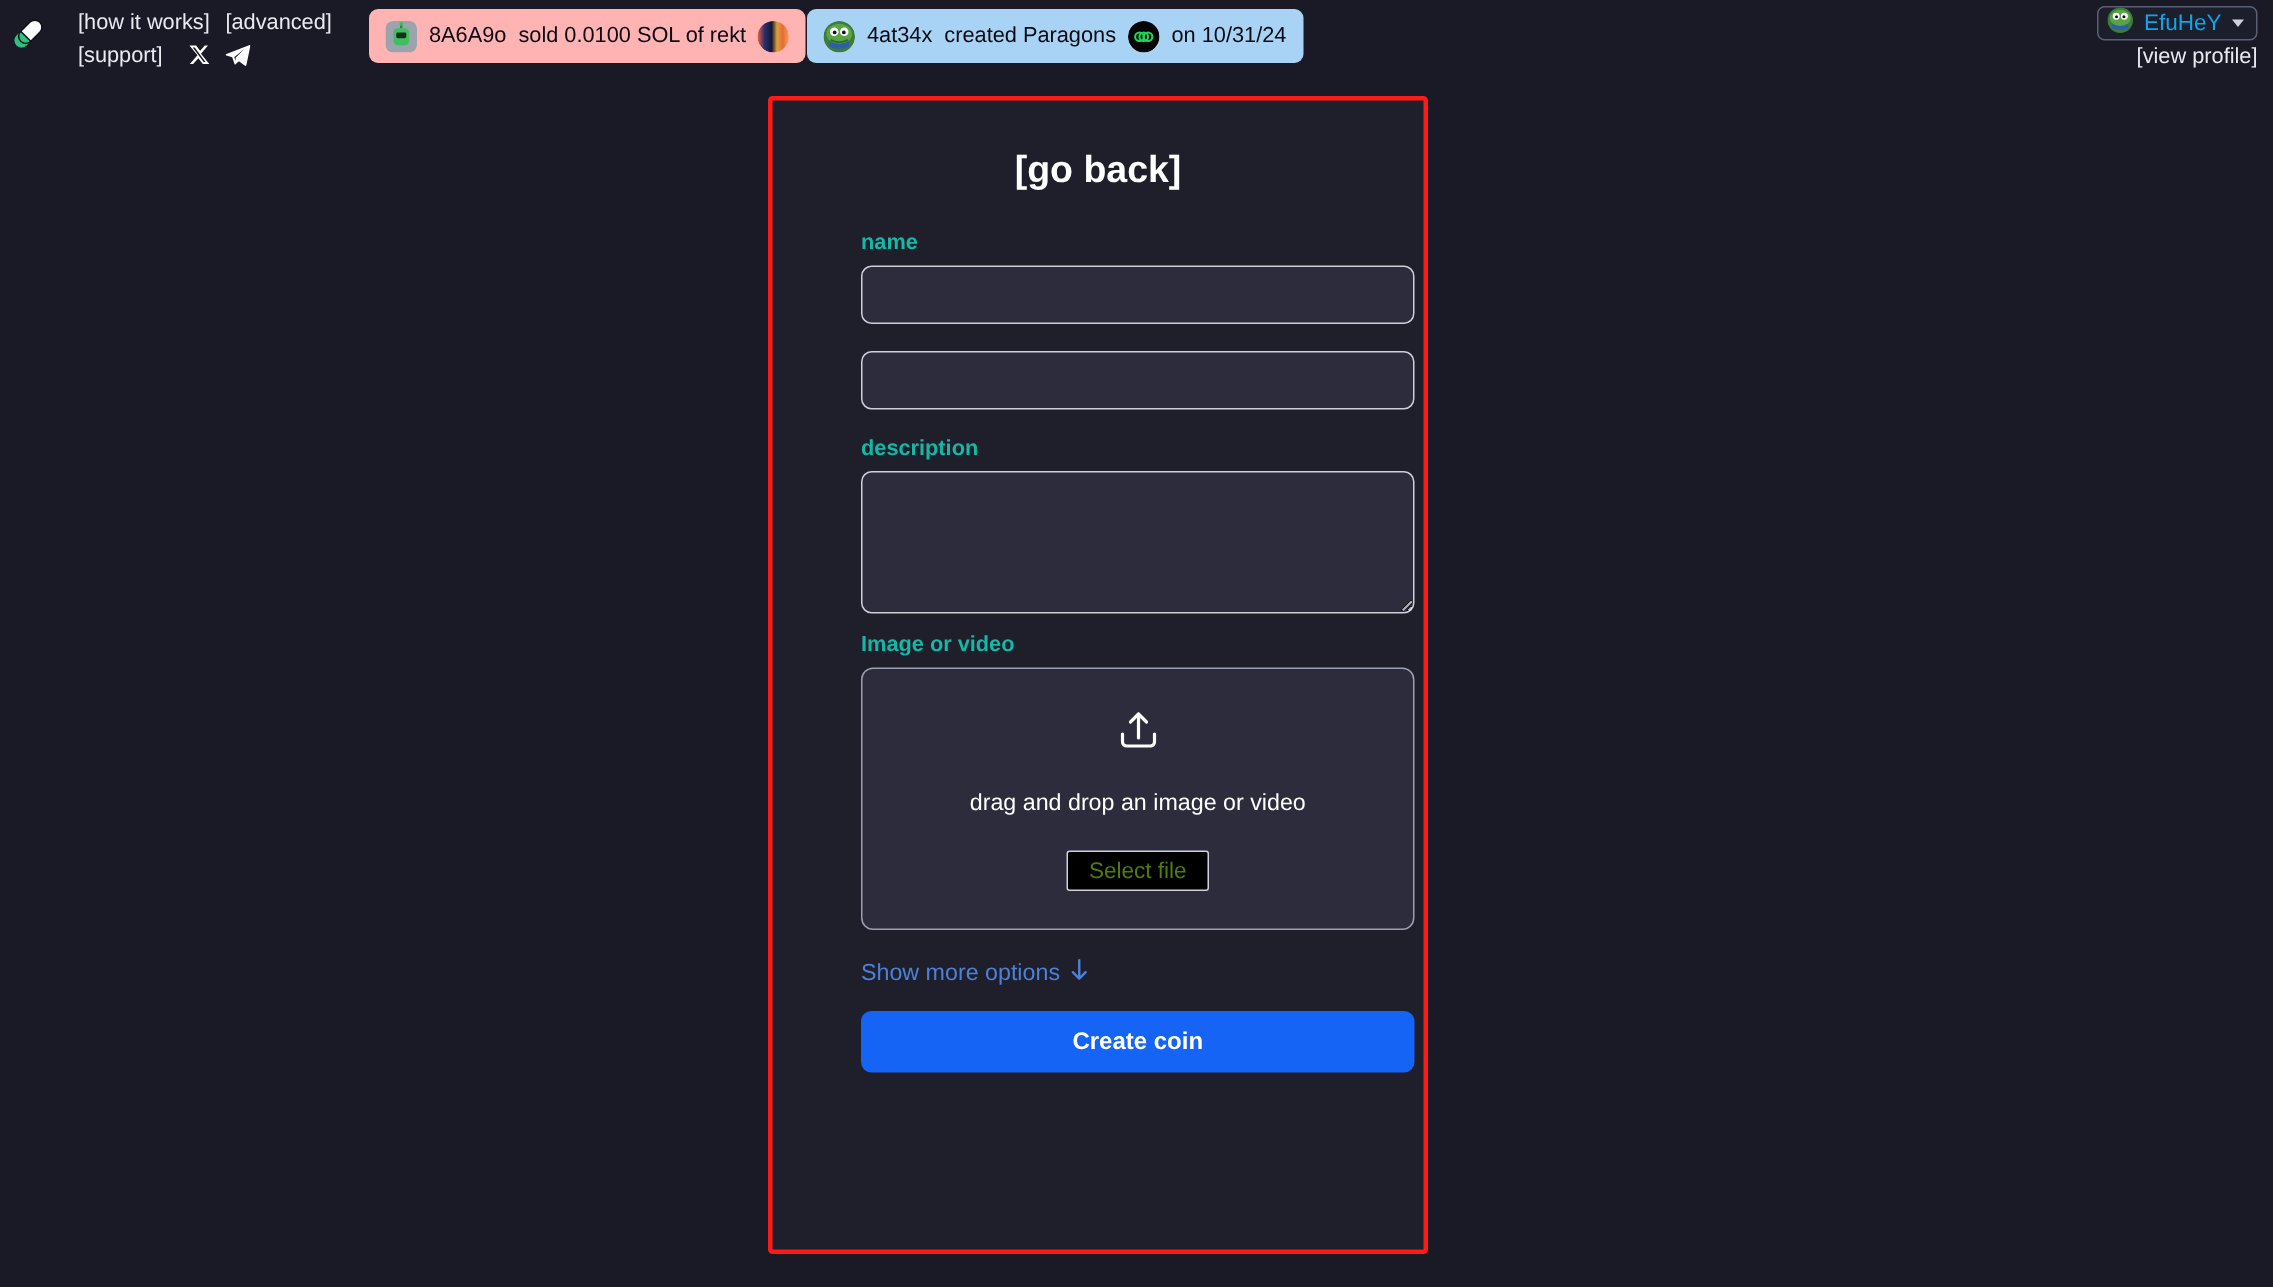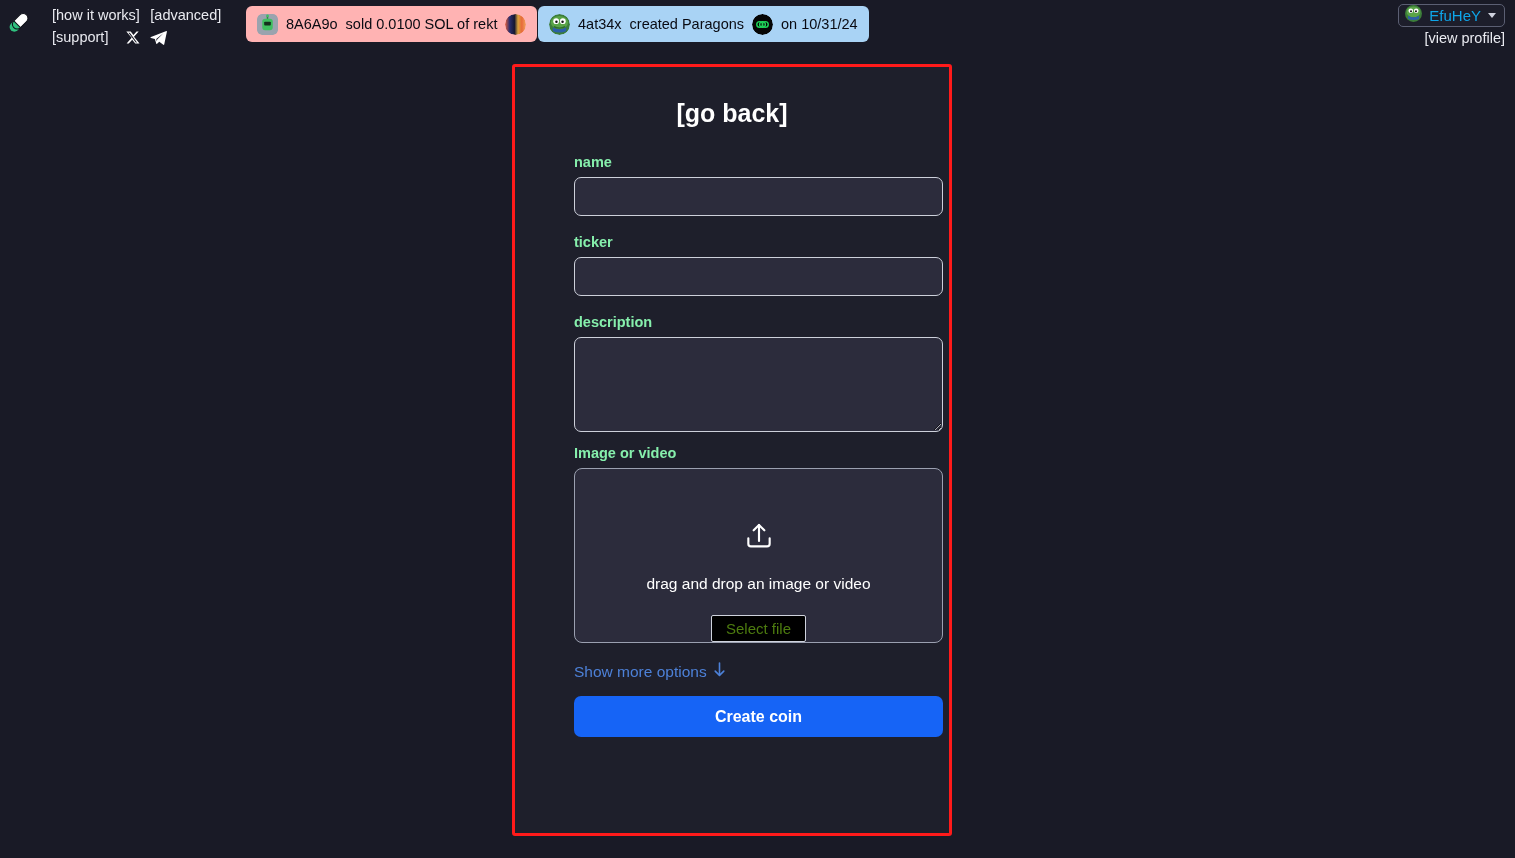--- a/index.html
+++ b/index.html
@@ -97,21 +97,21 @@
   #go-back {
     margin: 32px 0 0 0;
     text-align: center;
     color: #ffffff;
     font-size: 25px;
     font-weight: 700;
   }
   #form { padding: 0 59px; margin-top: 26px; }
 
   .field-label {
-    color: #86efac;
+    color: #14b8a6;
     font-size: 14.5px;
     font-weight: 700;
     margin-bottom: 7px;
   }
   .txtinput {
     width: 369px; height: 39px;
     background: #2c2c3c;
     border: 1px solid #cdd0da;
     border-radius: 7px;
     color: #ffffff;
@@ -136,21 +136,21 @@
   .gap { height: 18px; }
 
   #dropzone {
     width: 369px; height: 175px;
     background: #2c2c3c;
     border: 1px solid #9ba0b0;
     border-radius: 8px;
     display: flex;
     flex-direction: column;
     align-items: center;
-    justify-content: flex-end;
+    justify-content: center;
     gap: 0;
   }
   #dz-text {
     color: #ffffff; font-size: 15.5px;
     margin-top: 18px;
   }
   #select-file {
     margin-top: 22px;
     background: #000000;
     border: 1px solid #cfd2dd;
@@ -309,21 +309,20 @@
 
   <div id="go-back">[go back]</div>
 
   <div id="form">
 
     <div class="field-label">name</div>
     <input class="txtinput" type="text" placeholder="" style="">
 
     <div class="gap"></div>
 
-    <div class="field-label">ticker</div>
     <input class="txtinput" type="text" placeholder="" style="">
 
     <div class="gap"></div>
 
     <div class="field-label">description</div>
     <textarea class="txtarea" placeholder="" style=""></textarea>
 
     <div class="gap" style="height:13px"></div>
 
     <div class="field-label">Image or video</div>

